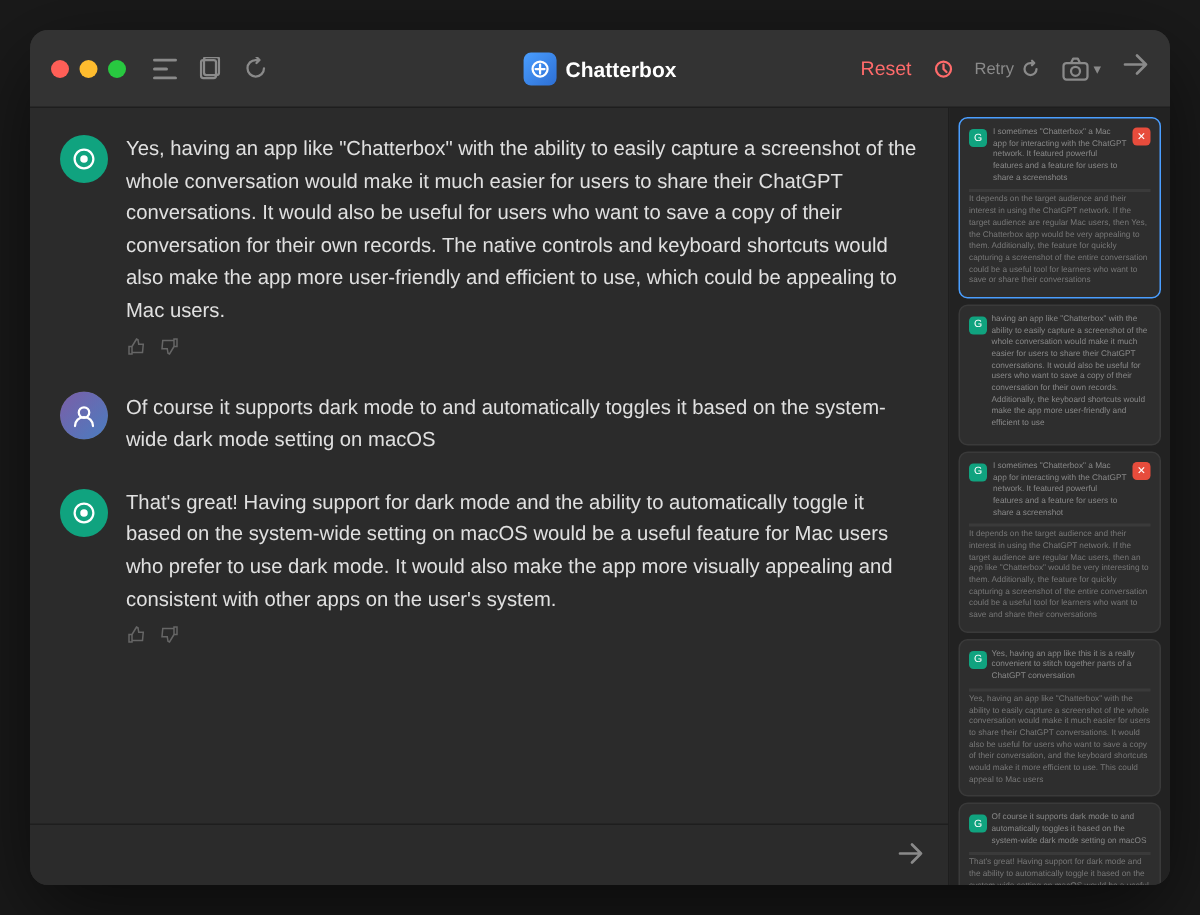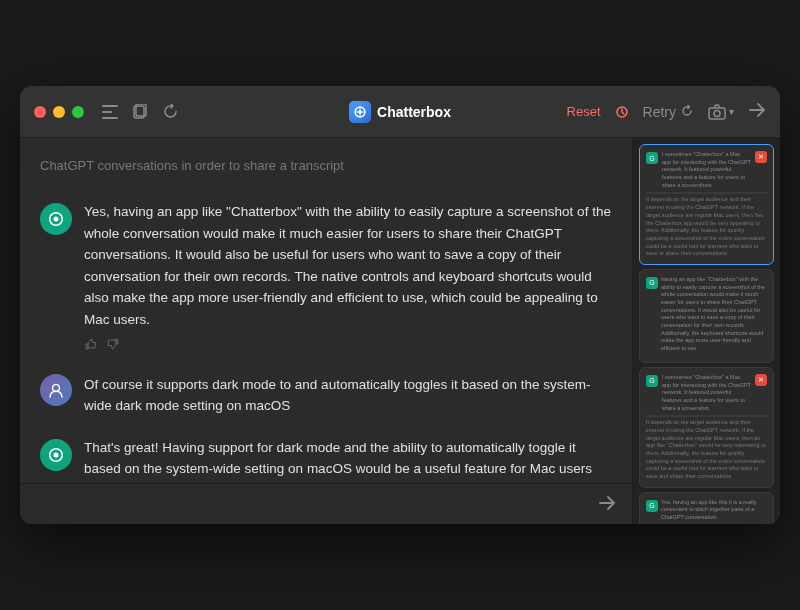--- a/index.html
+++ b/index.html
@@ -7,21 +7,21 @@
       width: 800px;
       height: 610px;
       background: #1a1a1a;
       display: flex;
       align-items: center;
       justify-content: center;
       font-family: -apple-system, BlinkMacSystemFont, 'SF Pro Text', sans-serif;
     }
     .window {
       width: 760px;
-      height: 438px;
+      height: 570px;
       background: #2b2b2b;
       border-radius: 12px;
       box-shadow: 0 20px 60px rgba(0,0,0,0.6);
       overflow: hidden;
       display: flex;
       flex-direction: column;
     }
     
     .titlebar {
       height: 52px;
@@ -94,23 +94,23 @@
     .btn-reset {
       color: #ff6b6b;
       font-size: 13px;
       display: flex;
       align-items: center;
       gap: 14px;
       cursor: pointer;
     }
     .btn-retry {
       color: #8a8a8a;
-      font-size: 14px;
-      display: flex;
-      align-items: flex-start;
+      font-size: 11px;
+      display: flex;
+      align-items: center;
       gap: 4px;
       cursor: pointer;
     }
     .btn-camera {
       color: #8a8a8a;
       font-size: 16px;
       cursor: pointer;
       display: flex;
       align-items: center;
       gap: 3px;
@@ -352,23 +352,20 @@
         </svg>
       </div>
     </div>
   </div>
 
   <div class="main-content">
 
     <div class="chat-area">
       <div class="messages">
 
-        <div class="truncated-message">
-          <span>ChatGPT conversations in order to share a transcript</span>
-        </div>
 
         <div class="message">
           <div class="avatar avatar-gpt">
             <svg width="18" height="18" viewBox="0 0 18 18" fill="none">
               <path d="M9 2C5.134 2 2 5.134 2 9s3.134 7 7 7 7-3.134 7-7-3.134-7-7-7zm0 12.5A5.5 5.5 0 1 1 9 3.5a5.5 5.5 0 0 1 0 11zm2.5-5.5a2.5 2.5 0 1 1-5 0 2.5 2.5 0 0 1 5 0z" fill="white"></path>
             </svg>
           </div>
           <div class="message-content">
             <div class="message-text">Yes, having an app like "Chatterbox" with the ability to easily capture a screenshot of the whole conversation would make it much easier for users to share their ChatGPT conversations. It would also be useful for users who want to save a copy of their conversation for their own records. The native controls and keyboard shortcuts would also make the app more user-friendly and efficient to use, which could be appealing to Mac users.</div>
             <div class="message-actions">

